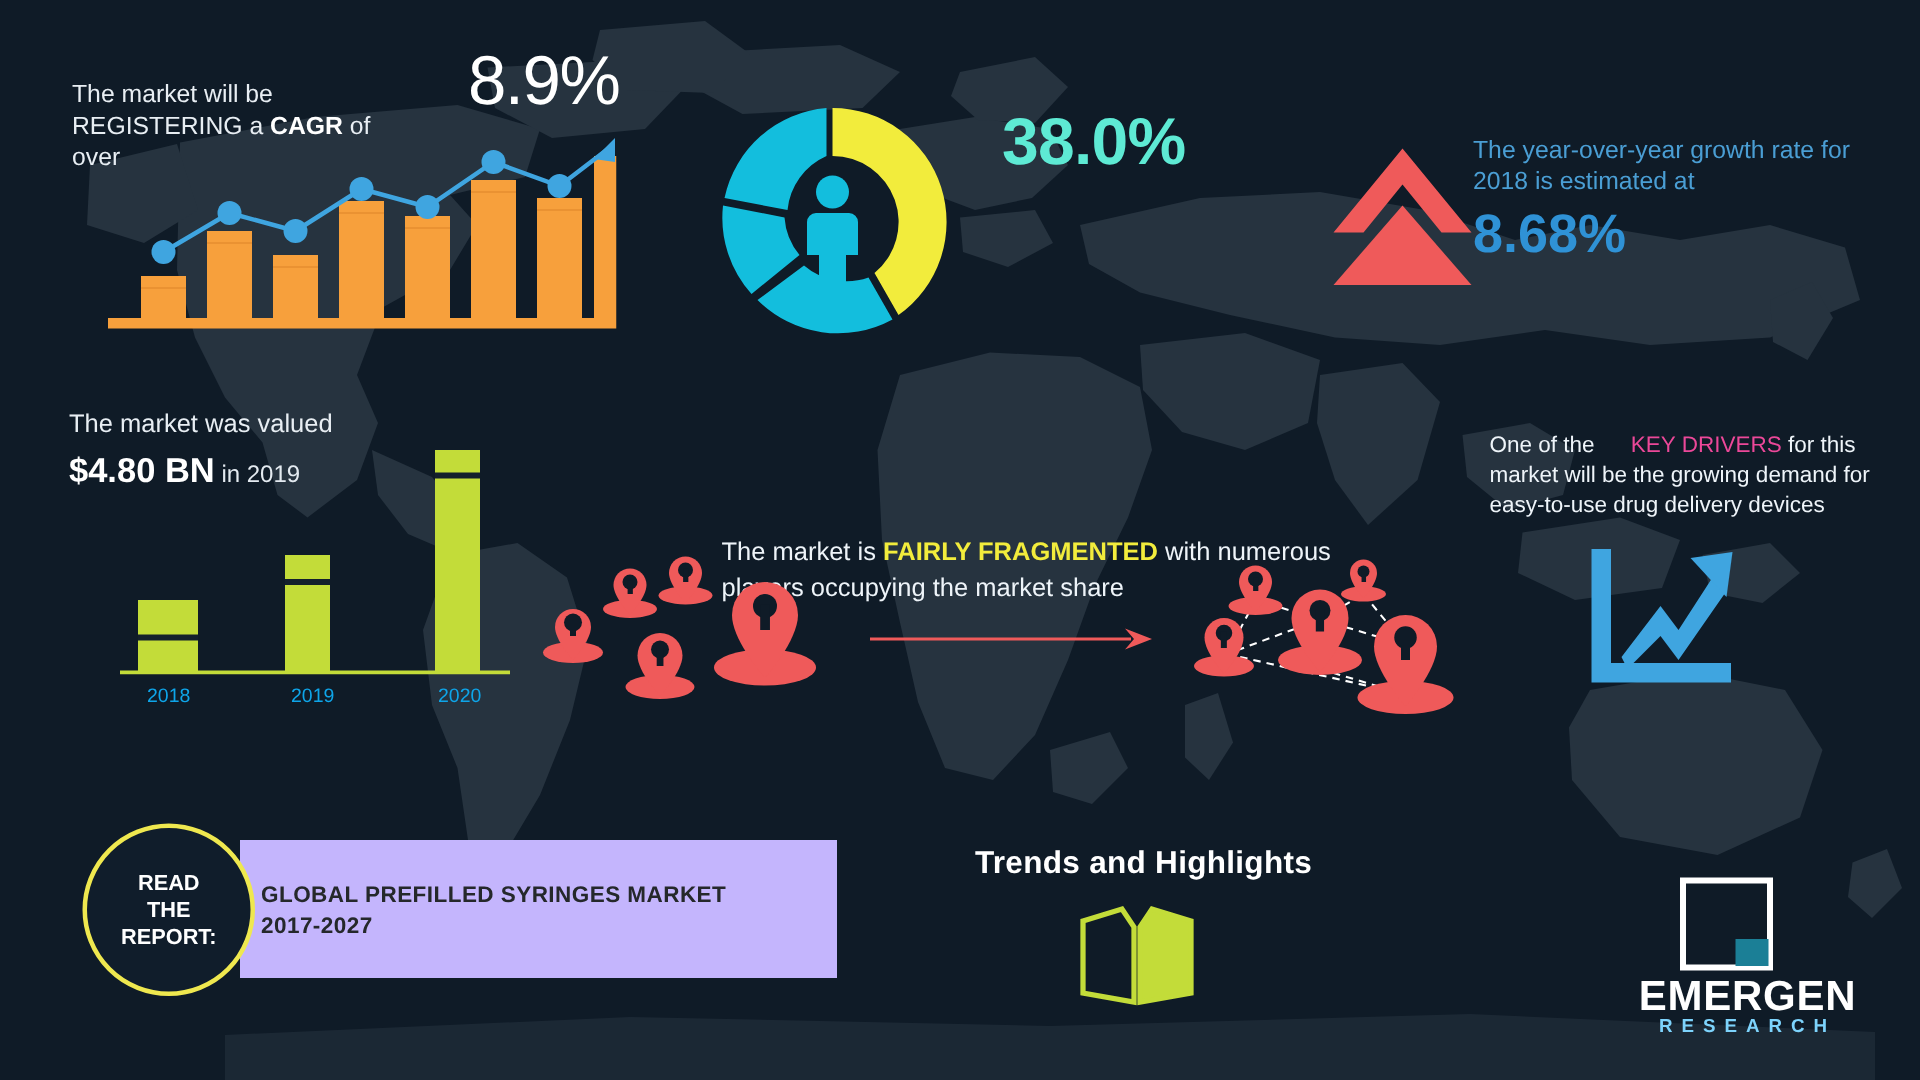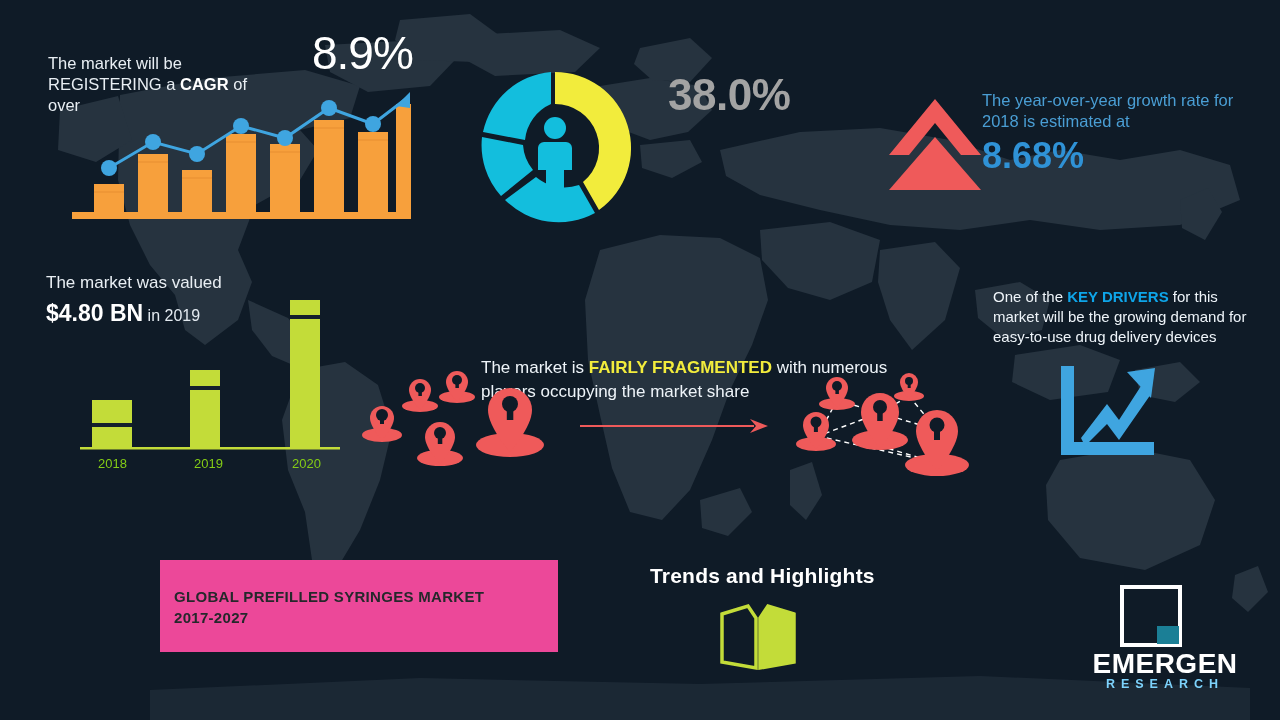--- a/index.html
+++ b/index.html
@@ -15,55 +15,55 @@
 
   
   #cagr-text{left:48px;top:20px;width:215px;font-size:16.5px;line-height:21px;color:#e8eef3;margin-top:33px;}
   #cagr-text b{font-weight:bold;color:#ffffff;}
   #cagr-value{left:272px;top:22px;font-size:46px;font-weight:normal;color:#ffffff;letter-spacing:-1px;line-height:62px;margin-left:40px;}
 
   
   #donut-wrap{left:465px;top:58px;width:180px;height:180px;}
 
   
-  #europe-value{left:668px;top:72px;font-size:44px;font-weight:bold;color:#a3a3a3;line-height:46px;letter-spacing:-0.5px;}
+  #europe-value{left:668px;top:72px;font-size:44px;font-weight:bold;color:#5eead4;line-height:46px;letter-spacing:-0.5px;}
   #europe-text{left:668px;top:124px;width:150px;font-size:16.5px;line-height:22px;color:#eaf0f5;}
 
   
   #yoy-arrow{left:885px;top:95px;width:100px;height:95px;}
   #yoy-text{left:982px;top:90px;width:275px;font-size:16.5px;line-height:21px;color:#4a9ed4;}
   #yoy-value{left:982px;top:136px;font-size:36px;font-weight:bold;color:#2f92d6;line-height:40px;}
 
   
   #orange-chart{left:66px;top:82px;width:345px;height:140px;}
 
   
   #valued-label{left:46px;top:272px;font-size:17px;color:#e8eef3;line-height:22px;}
   #valued-amount{left:46px;top:300px;font-size:22px;line-height:26px;color:#ffffff;}
   #valued-amount .big{font-weight:bold;font-size:23px;}
   #valued-amount .sm{font-weight:normal;font-size:16px;color:#e3eaf0;}
   #green-chart{left:60px;top:295px;width:300px;height:175px;}
-  .green-year{position:absolute;font-size:13px;color:#84cc16;}
+  .green-year{position:absolute;font-size:13px;color:#0ea5e9;}
 
   
   #fragmented{left:481px;top:308px;width:420px;font-size:17px;line-height:24px;color:#eef4f9;margin-top:48px;}
   #fragmented .hl{color:#f2ec3c;font-weight:bold;}
 
   
   #key-drivers{left:993px;top:287px;width:262px;font-size:15px;line-height:20px;color:#eef4f9;}
-  #key-drivers b{font-weight:bold;color:#0ea5e9;}
+  #key-drivers b{font-weight:normal;color:#ec4899;margin-left:20px;}
   #growth-icon{left:1055px;top:362px;width:105px;height:100px;}
 
   
   #pins-left{left:355px;top:370px;width:220px;height:120px;}
   #pins-right{left:785px;top:368px;width:205px;height:120px;}
   #red-arrow{left:578px;top:415px;width:190px;height:22px;}
 
   
-  #report-bar{left:160px;top:560px;width:398px;height:92px;background:#ec4899;}
+  #report-bar{left:160px;top:560px;width:398px;height:92px;background:#c4b5fd;}
   #report-title{position:absolute;left:14px;top:26px;width:360px;font-size:15px;font-weight:bold;color:#25282b;line-height:21px;letter-spacing:0.3px;}
   #report-circle{left:55px;top:549px;width:115px;height:115px;border-radius:50%;background:#101d2b;border:3px solid #efe84f;
     display:flex;align-items:center;justify-content:center;}
   #report-circle span{font-size:14.5px;font-weight:bold;color:#ffffff;text-align:center;line-height:18px;}
 
   
   #trends-title{left:650px;top:564px;font-size:21px;font-weight:bold;color:#ffffff;letter-spacing:0.2px;}
   #book-icon{left:718px;top:602px;width:80px;height:70px;}
 
   
@@ -314,20 +314,27 @@
       </g>
     </g>
   </svg>
 
   <div class="abs" id="report-bar">
     <div id="report-title">
       <span>GLOBAL PREFILLED SYRINGES MARKET</span><br>
       <span>2017-2027</span>
     </div>
   </div>
+  <div class="abs" id="report-circle">
+    <span>
+      <span>READ</span><br>
+      <span>THE</span><br>
+      <span>REPORT:</span>
+    </span>
+  </div>
 
   <div class="abs" id="trends-title">Trends and Highlights</div>
   <svg class="abs" id="book-icon" viewBox="0 0 80 70">
     <path d="M4 12 L30 4 L38 16 L38 66 L4 60 Z" fill="#0f1b27" stroke="#c3dc39" stroke-width="3.5"></path>
     <path d="M76 12 L50 4 L42 16 L42 66 L76 60 Z" fill="#c3dc39" stroke="#c3dc39" stroke-width="3.5"></path>
   </svg>
 
   <div class="abs" id="logo">
     <div id="logo-mark">
       <div id="logo-accent"></div>

